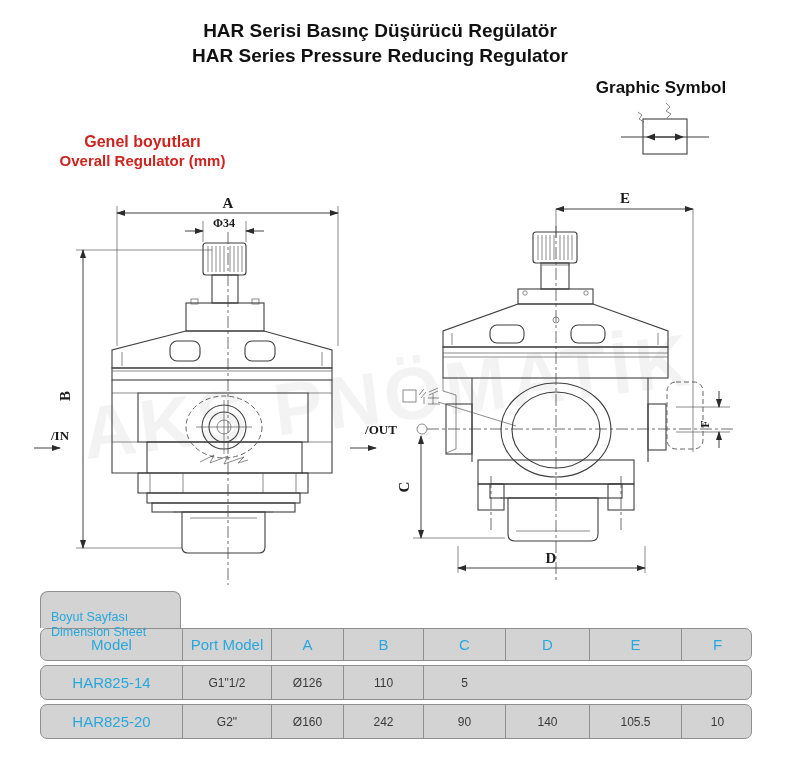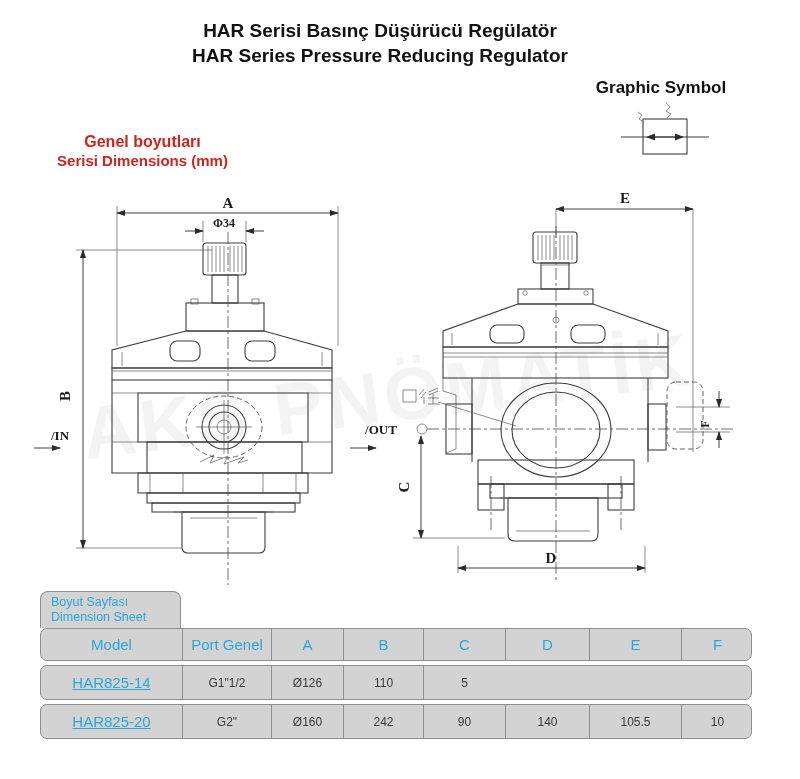--- a/index.html
+++ b/index.html
@@ -22,50 +22,50 @@
   svg text{fill:#1c1c1c;}
   svg .dim{font:bold 15px "Liberation Serif",serif;}
   svg .dim-sm{font:bold 12px "Liberation Serif",serif;}
   svg .io{font:bold 13px "Liberation Serif",serif;}
   #wm{left:80px;top:350px;width:680px;font-size:74px;font-weight:bold;color:#000;
       opacity:0.045;transform:rotate(-7deg);letter-spacing:4px;white-space:nowrap;}
   
   #sheet{left:40px;top:591px;width:712px;}
   #sheet-tab{width:141px;height:37px;background:#d3d3d3;border:1px solid #8f8f8f;
              border-bottom:none;border-radius:8px 8px 0 0;box-sizing:border-box;
-             padding:3px 0 0 10px;color:#29a7dd;font-size:12.5px;line-height:15px;}
+             padding:18px 0 0 10px;color:#29a7dd;font-size:12.5px;line-height:15px;}
   .trow{display:grid;grid-template-columns:141px 89px 72px 80px 82px 84px 92px 72px;
         background:#d3d3d3;border:1px solid #8f8f8f;border-radius:7px;
         box-sizing:border-box;margin-bottom:4px;}
   .trow .cell{display:flex;align-items:center;justify-content:center;
               border-left:1px solid #8f8f8f;overflow:hidden;}
   .trow .cell:first-child{border-left:none;}
   .hrow{height:33px;}
   .drow{height:35px;}
   .hcell{color:#29a7dd;font-size:15px;}
-  .mcell{color:#29a7dd;font-size:15px;text-decoration:underline;}
+  .mcell{color:#29a7dd;font-size:15px;}
   .vcell{color:#3a3a3a;font-size:12px;}
 </style>
 </head>
 <body>
 
 <div id="page">
 
   <div id="wm" class="abs">AKS PNÖMATİK</div>
 
   <div id="gsym-label" class="abs">Graphic Symbol</div>
 
   <div id="titles" class="abs">
     <div class="t">HAR Serisi Basınç Düşürücü Regülatör</div>
     <div class="t">HAR Series Pressure Reducing Regulator</div>
   </div>
 
   <div id="red-head" class="abs">
     <div class="r1" style="color:#cd2420">Genel boyutları</div>
-    <div class="r2" style="color:#cd2420">Serisi Dimensions  (mm)</div>
+    <div class="r2" style="color:#cd2420">Overall Regulator  (mm)</div>
   </div>
 
   <svg width="800" height="779" viewBox="0 0 800 779">
     <defs>
       <marker id="ah" viewBox="0 0 10 10" refX="9" refY="5" markerWidth="10" markerHeight="10" orient="auto-start-reverse">
         <path d="M0,1.6 L10,5 L0,8.4 z" fill="#2b2b2b"></path>
       </marker>
     </defs>
 
     <g>
@@ -216,21 +216,21 @@
   </svg>
 
   <div id="sheet" class="abs">
     <div id="sheet-tab">
       <div>Boyut Sayfası</div>
       <div>Dimension Sheet</div>
     </div>
 
     <div class="trow hrow">
       <div class="cell hcell">Model</div>
-      <div class="cell hcell">Port Genel</div>
+      <div class="cell hcell">Port Model</div>
       <div class="cell hcell">A</div>
       <div class="cell hcell">B</div>
       <div class="cell hcell">C</div>
       <div class="cell hcell">D</div>
       <div class="cell hcell">E</div>
       <div class="cell hcell">F</div>
     </div>
 
     <div class="trow drow">
       <div class="cell mcell">HAR825-14</div>

